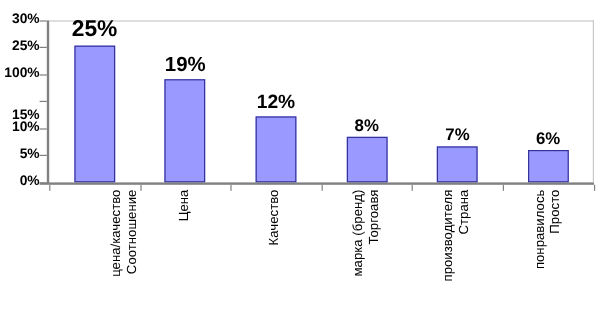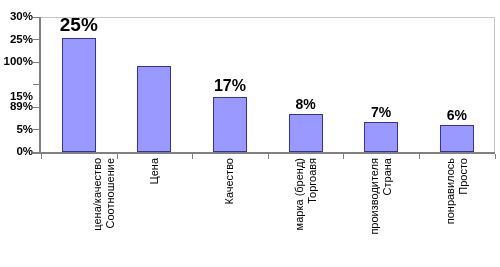--- a/index.html
+++ b/index.html
@@ -149,21 +149,21 @@
 </head>
 <body>
 
 <div id="chart-root">
 
   <div id="y-axis-labels">
     <div class="y-tick-label" style="top:17px;">30%</div>
     <div class="y-tick-label" style="top:39.5px;">25%</div>
     <div class="y-tick-label" style="top:62px;">100%</div>
     <div class="y-tick-label" style="top:84.5px;margin-top:12px;">15%</div>
-    <div class="y-tick-label" style="top:107px;">89%</div>
+    <div class="y-tick-label" style="top:107px;">10%</div>
     <div class="y-tick-label" style="top:129.5px;">5%</div>
     <div class="y-tick-label" style="top:152px;">0%</div>
   </div>
 
   <div class="y-tick-mark" style="top:17px;"></div>
   <div class="y-tick-mark" style="top:39px;"></div>
   <div class="y-tick-mark" style="top:62px;"></div>
   <div class="y-tick-mark" style="top:84px;"></div>
   <div class="y-tick-mark" style="top:107px;"></div>
   <div class="y-tick-mark" style="top:129px;"></div>
@@ -173,24 +173,25 @@
 
   <div id="plot-area"></div>
 
   <div id="bars-layer">
     <div class="bar-group" style="left:0px; width:75.6px;">
       <div class="bar-rect" style="height:113.85px;"></div>
       <div class="bar-value-label" style="bottom:118px; font-size:19px;">25%</div>
     </div>
     <div class="bar-group" style="left:75.6px; width:75.6px;">
       <div class="bar-rect" style="height:86.4px;"></div>
+      <div class="bar-value-label" style="bottom:90px; font-size:17px;">19%</div>
     </div>
     <div class="bar-group" style="left:151.2px; width:75.6px;">
       <div class="bar-rect" style="height:54.9px;"></div>
-      <div class="bar-value-label" style="bottom:58px; font-size:16px;">17%</div>
+      <div class="bar-value-label" style="bottom:58px; font-size:16px;">12%</div>
     </div>
     <div class="bar-group" style="left:226.8px; width:75.6px;">
       <div class="bar-rect" style="height:37.8px;"></div>
       <div class="bar-value-label" style="bottom:41px; font-size:14px;">8%</div>
     </div>
     <div class="bar-group" style="left:302.4px; width:75.6px;">
       <div class="bar-rect" style="height:30.15px;"></div>
       <div class="bar-value-label" style="bottom:33px; font-size:14px;">7%</div>
     </div>
     <div class="bar-group" style="left:378px; width:75.6px;">

